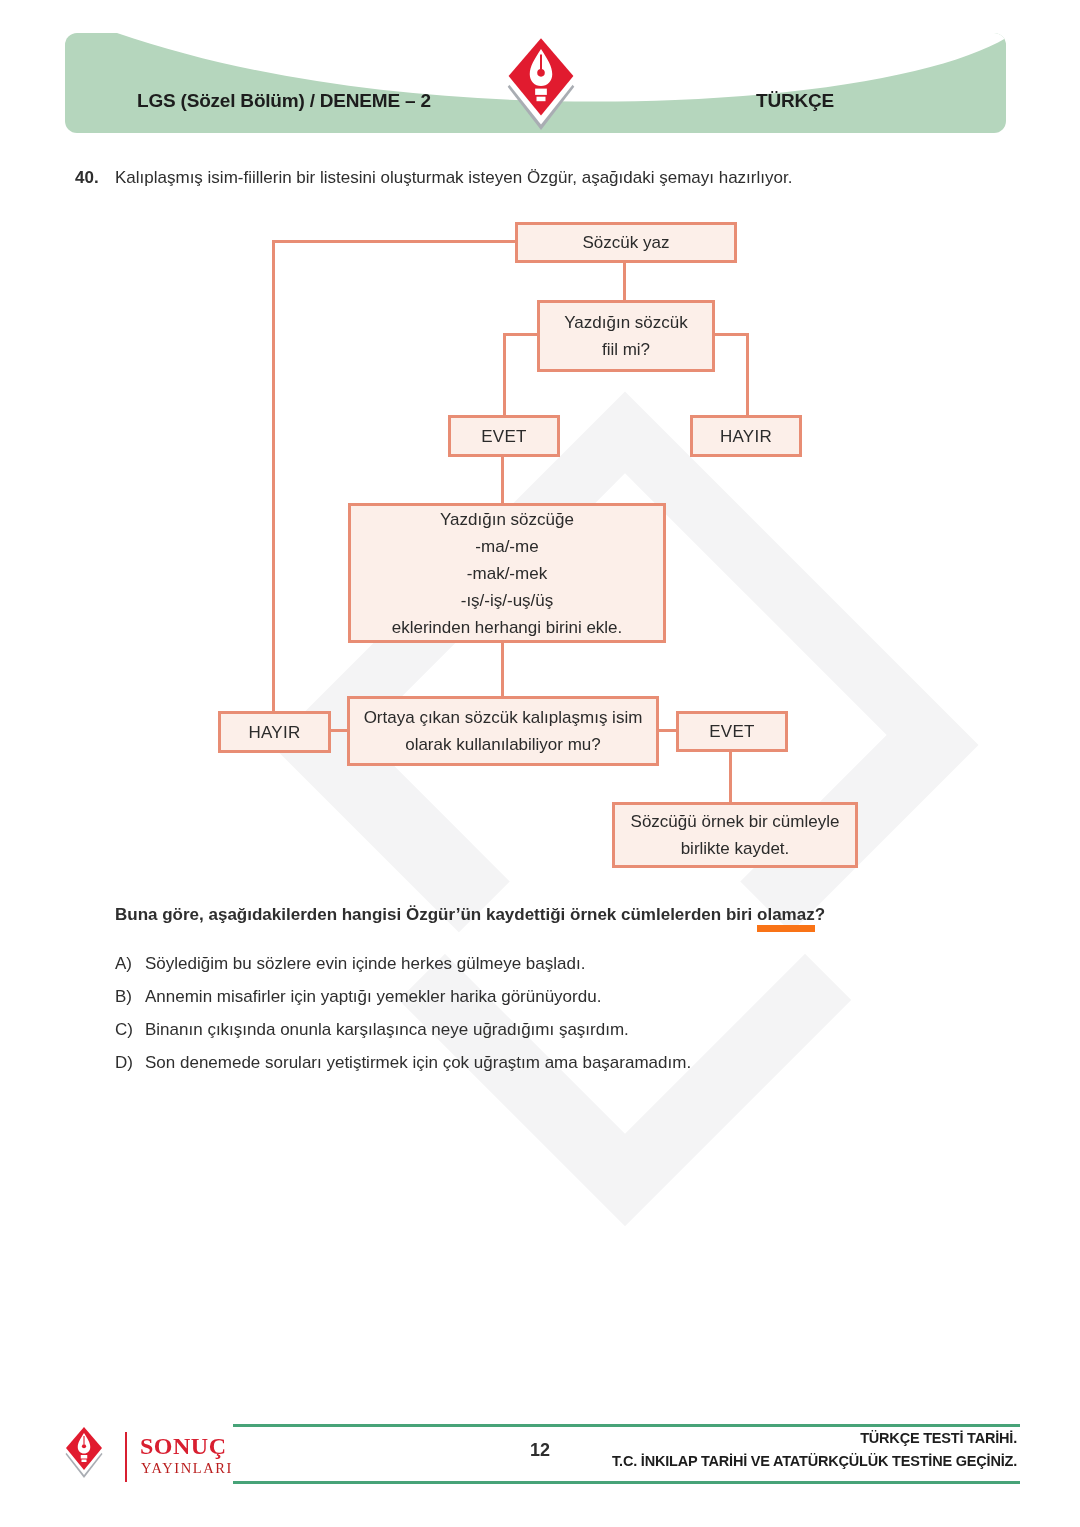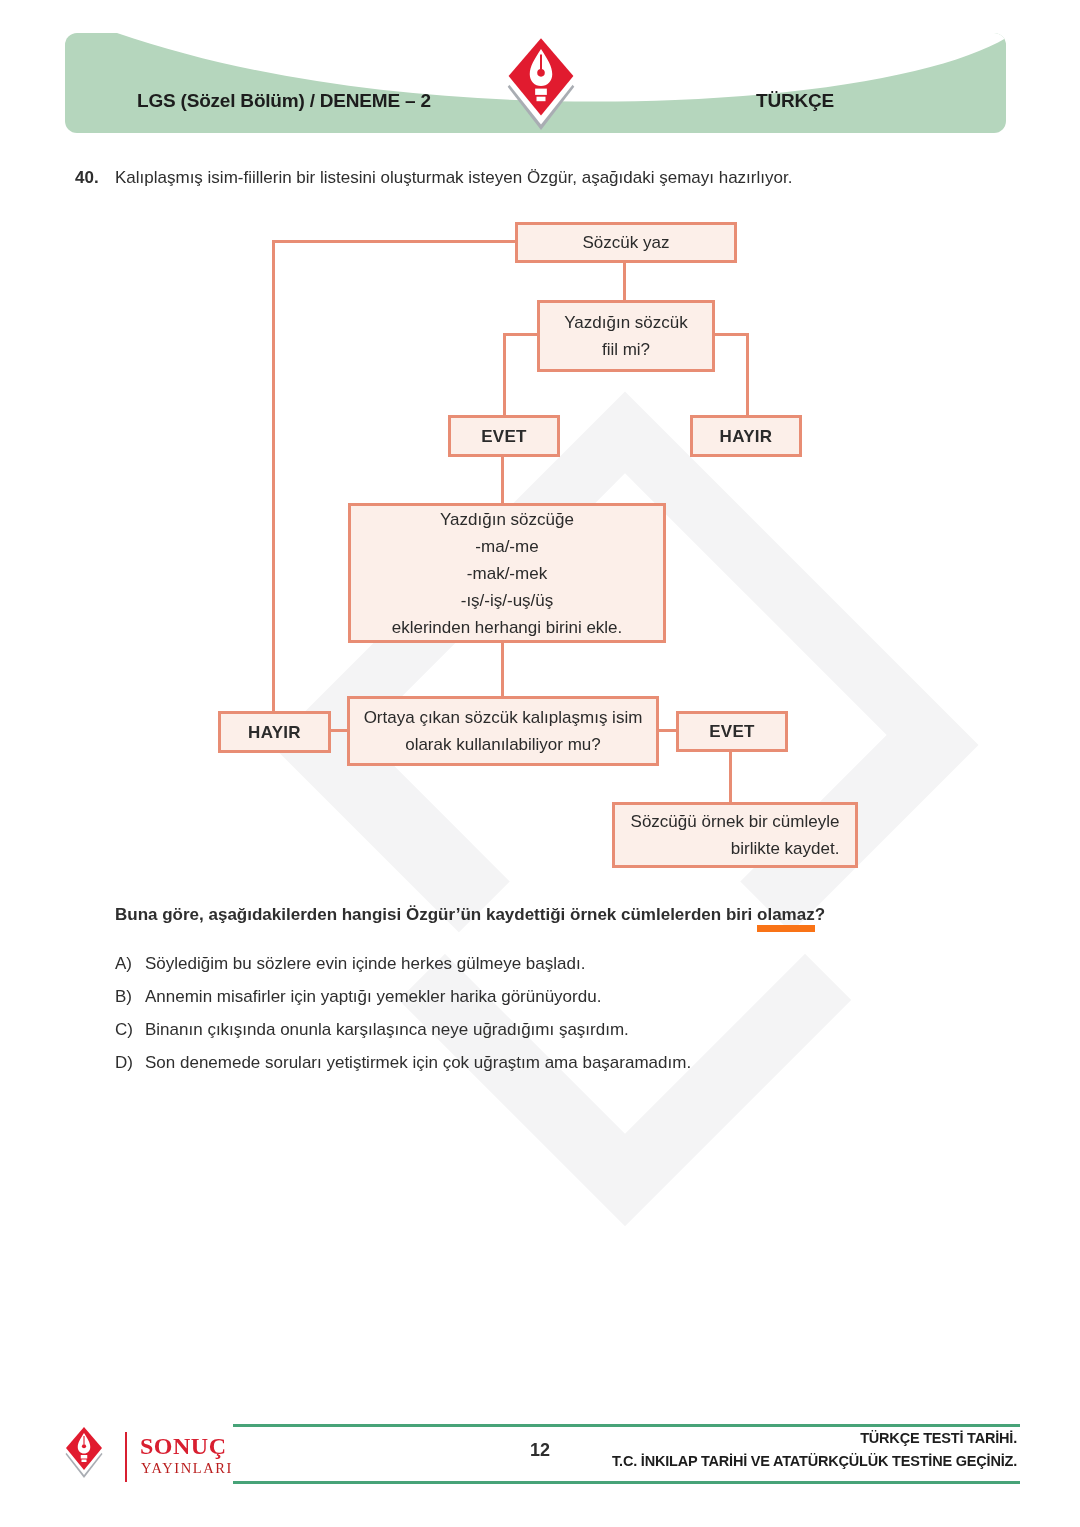--- a/index.html
+++ b/index.html
@@ -32,21 +32,21 @@
   .options{left:115px;top:954px;width:900px;z-index:1;}
   .opt{display:flex;font-size:17px;height:33px;align-items:flex-start;}
   .opt .lbl{width:30px;flex:0 0 30px;}
   
   .flow{left:0;top:210px;width:1080px;height:680px;z-index:1;}
   .fbox{
     position:absolute;box-sizing:border-box;border:3px solid #e88d74;background:#fcefe9;
     display:flex;align-items:center;justify-content:center;text-align:center;
     font-size:17px;line-height:27px;white-space:pre-line;color:#2b2b2b;
   }
-  .fbox.bold{font-weight:bold;letter-spacing:0.3px;}
+  .fbox.bold{font-weight:normal;letter-spacing:0.3px;}
   .fline{position:absolute;background:#e88d74;}
   
   .rule{position:absolute;height:3px;background:#47a378;z-index:1;}
   .pagenum{left:500px;top:1440px;width:80px;text-align:center;font-size:18px;font-weight:bold;z-index:1;}
   .notice{left:560px;top:1427px;width:457px;text-align:right;font-weight:bold;color:#1d1d1d;z-index:1;}
   .notice .l1{font-size:14.5px;line-height:22px;letter-spacing:-0.2px;}
   .notice .l2{font-size:14.5px;line-height:24px;letter-spacing:-0.2px;}
   .pub-divider{left:125px;top:1432px;width:2px;height:50px;background:#d81f30;z-index:1;}
   .pub-name{left:140px;top:1433px;font-family:"Liberation Serif", serif;font-weight:bold;
     font-size:24px;color:#d81f30;letter-spacing:0.5px;z-index:1;}
@@ -111,21 +111,21 @@
     <div class="fbox bold" style="left:690px;top:205px;width:112px;height:42px;">HAYIR</div>
     <div class="fbox" style="left:348px;top:293px;width:318px;height:140px;">Yazdığın sözcüğe
 -ma/-me
 -mak/-mek
 -ış/-iş/-uş/üş
 eklerinden herhangi birini ekle.</div>
     <div class="fbox" style="left:347px;top:486px;width:312px;height:70px;">Ortaya çıkan sözcük kalıplaşmış isim
 olarak kullanılabiliyor mu?</div>
     <div class="fbox bold" style="left:218px;top:501px;width:113px;height:42px;">HAYIR</div>
     <div class="fbox bold" style="left:676px;top:501px;width:112px;height:41px;">EVET</div>
-    <div class="fbox" style="left:612px;top:592px;width:246px;height:66px;text-align:right;">Sözcüğü örnek bir cümleyle
+    <div class="fbox" style="left:612px;top:592px;width:246px;height:66px;">Sözcüğü örnek bir cümleyle
 birlikte kaydet.</div>
   </div>
 
   <div class="abs stem"><span>Buna göre, aşağıdakilerden hangisi Özgür’ün kaydettiği örnek cümlelerden biri </span><span class="u">olamaz</span><span>?</span></div>
 
   <div class="abs options">
     <div class="opt">
       <span class="lbl">A)</span>
       <span>Söylediğim bu sözlere evin içinde herkes gülmeye başladı.</span>
     </div>

